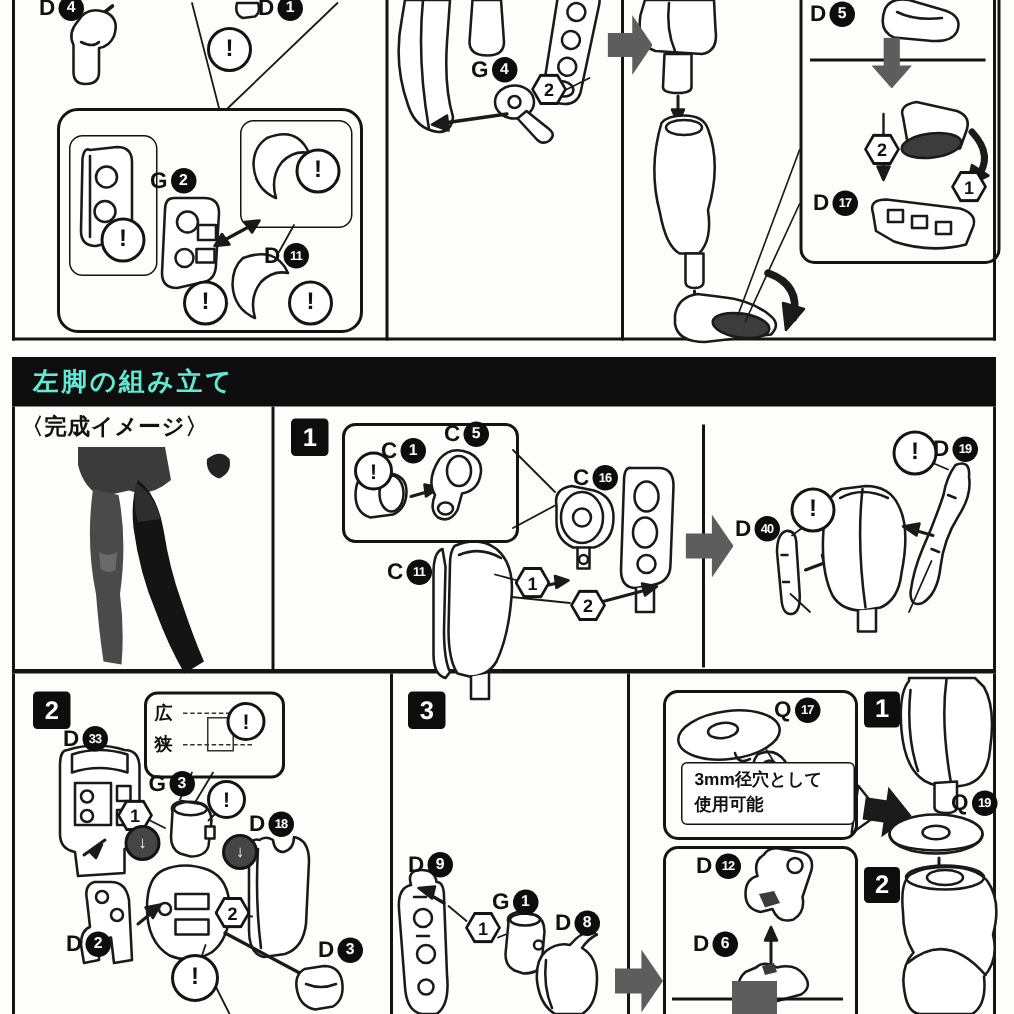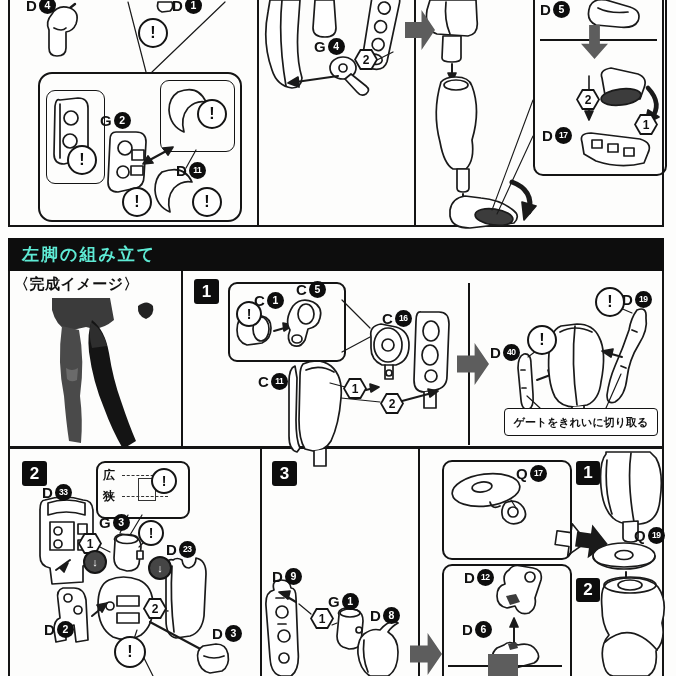--- a/index.html
+++ b/index.html
@@ -404,21 +404,24 @@
       <span>3</span>
     </div>
   <div class="stepsq" style="left:576px;top:461px;width:24px;height:24px;">
       <span>1</span>
     </div>
   <div class="stepsq" style="left:576px;top:578px;width:24px;height:24px;">
       <span>2</span>
     </div>
 
   <div class="title-label" style="left:14px;top:275px;">〈完成イメージ〉</div>
-  <div class="note" style="left:504px;top:408px;width:152px;height:26px;">ゲートをきれいに切り取る</div>
+  <div class="note noteL" style="left:454px;top:508px;width:106px;height:40px;">
+    <span>3mm径穴として</span>
+    <span>使用可能</span>
+  </div>
   <div class="jp-sm" style="left:103px;top:469px;">広</div>
   <div class="jp-sm" style="left:103px;top:490px;">狭</div>
 
   <div class="plabel" style="left:26px;top:-3px;">
       <span>D</span>
       <span class="pnum">4</span>
     </div>
   <div class="plabel" style="left:172px;top:-3px;">
       <span>D</span>
       <span class="pnum">1</span>
@@ -470,21 +473,21 @@
   <div class="plabel" style="left:42px;top:484px;">
       <span>D</span>
       <span class="pnum two">33</span>
     </div>
   <div class="plabel" style="left:99px;top:514px;">
       <span>G</span>
       <span class="pnum">3</span>
     </div>
   <div class="plabel" style="left:166px;top:541px;">
       <span>D</span>
-      <span class="pnum two">23</span>
+      <span class="pnum two">18</span>
     </div>
   <div class="plabel" style="left:44px;top:621px;">
       <span>D</span>
       <span class="pnum">2</span>
     </div>
   <div class="plabel" style="left:212px;top:625px;">
       <span>D</span>
       <span class="pnum">3</span>
     </div>
   <div class="plabel" style="left:272px;top:568px;">

